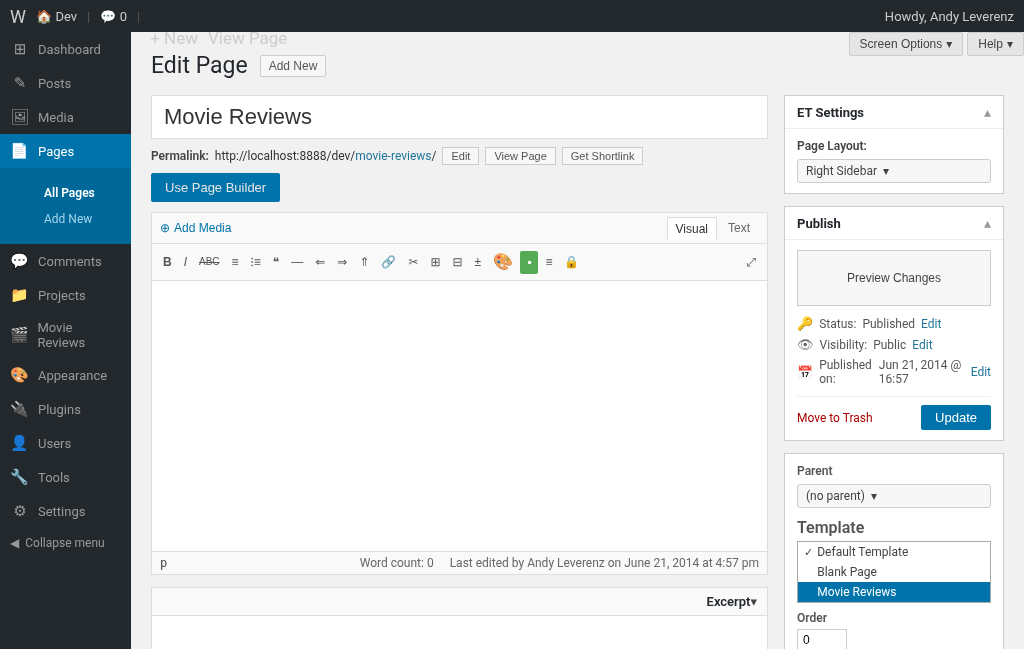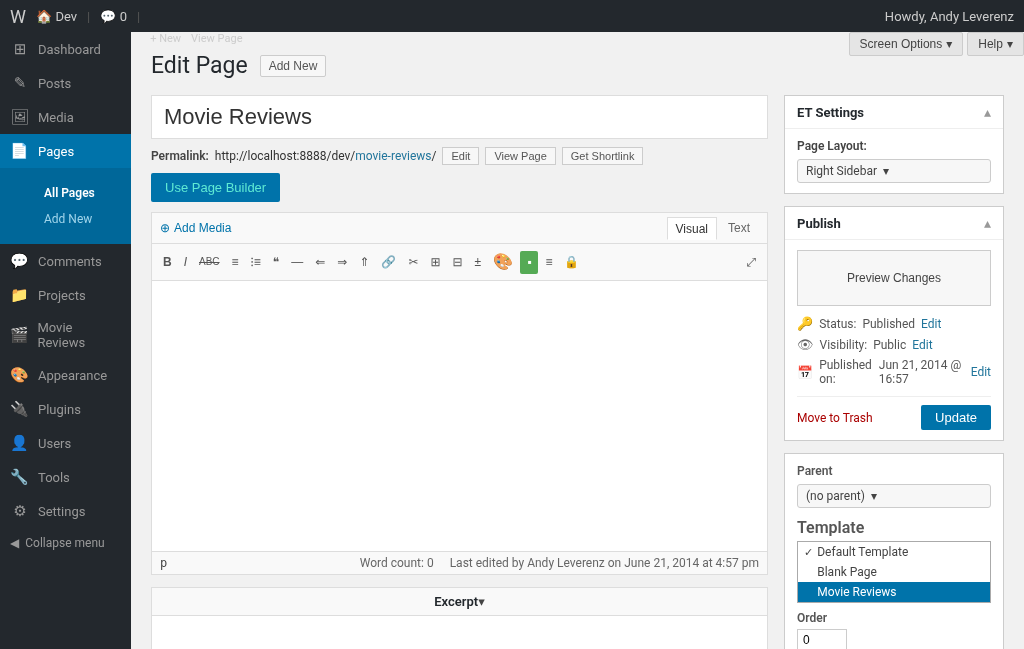--- a/index.html
+++ b/index.html
@@ -13,21 +13,21 @@
       display: flex;
       align-items: center;
       padding: 0 10px;
       gap: 12px;
       position: fixed;
       top: 0; left: 0; right: 0;
       z-index: 100;
     }
     .admin-bar-left { display: flex; align-items: center; gap: 10px; flex: 1; }
     .admin-bar-right { display: flex; align-items: center; gap: 8px; }
-    .admin-bar a { color: #ccc; text-decoration: none; font-size: 11px; margin-top: 44px; }
+    .admin-bar a { color: #ccc; text-decoration: none; font-size: 17px; margin-top: 44px; }
     .admin-bar .wp-logo { color: #ccc; font-size: 18px; }
     .admin-bar-sep { color: #555; }
 
     
     .wp-wrapper { display: flex; margin-top: 32px; min-height: calc(100vh - 32px); }
 
     
     .sidebar {
       width: 131px;
       background: #23282d;
@@ -138,21 +138,21 @@
       border: 1px solid #ccc;
       padding: 2px 8px;
       font-size: 11px;
       cursor: pointer;
       color: #555;
     }
 
     
     .page-builder-btn {
       background: #0073aa;
-      color: #5eead4;
+      color: #e5e5e5;
       border: none;
       padding: 7px 14px;
       font-size: 13px;
       cursor: pointer;
       margin-bottom: 10px;
       border-radius: 2px;
     }
 
     
     .editor-box {
@@ -238,21 +238,21 @@
     .editor-word-count { display: flex; gap: 16px; }
 
     
     .excerpt-box {
       background: #fff;
       border: 1px solid #ddd;
       margin-top: 12px;
     }
     .excerpt-header {
       display: flex;
-      justify-content: center;
+      justify-content: flex-end;
       align-items: center;
       padding: 6px 10px;
       background: #f9f9f9;
       border-bottom: 1px solid #ddd;
     }
     .excerpt-title { font-weight: 600; font-size: 13px; color: #23282d; }
     .excerpt-content { padding: 8px; min-height: 40px; }
 
     
     .sidebar-right { width: 220px; flex-shrink: 0; }

